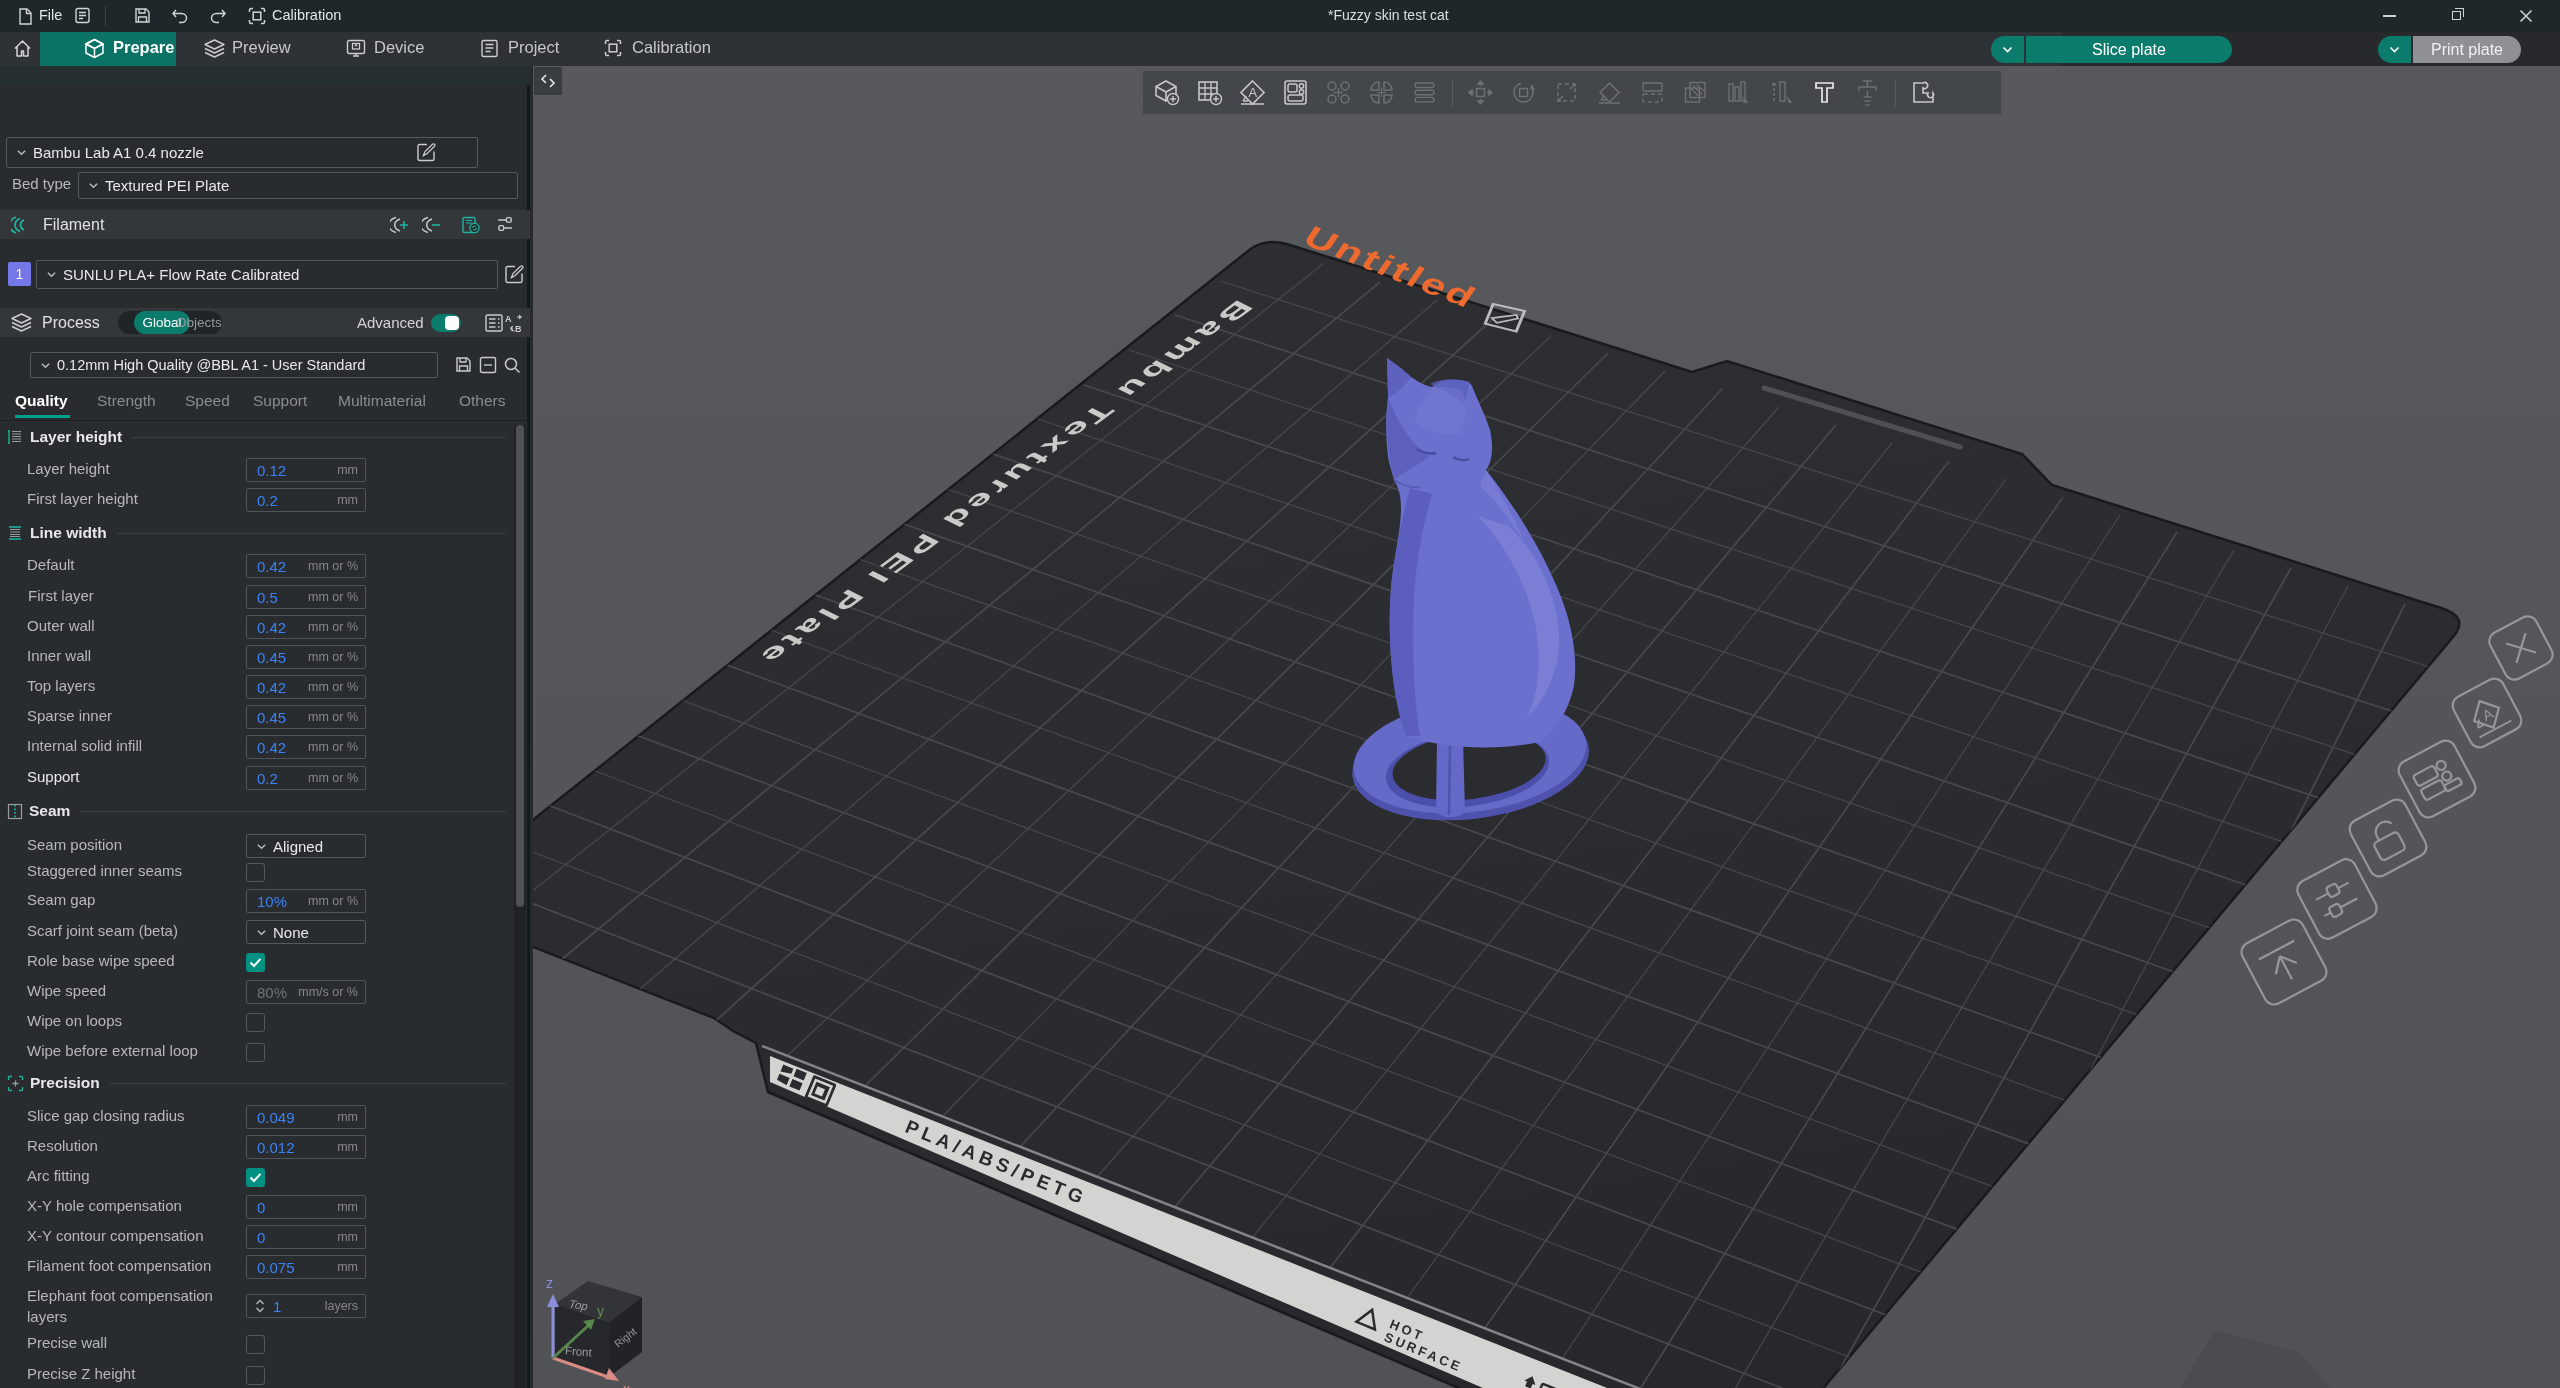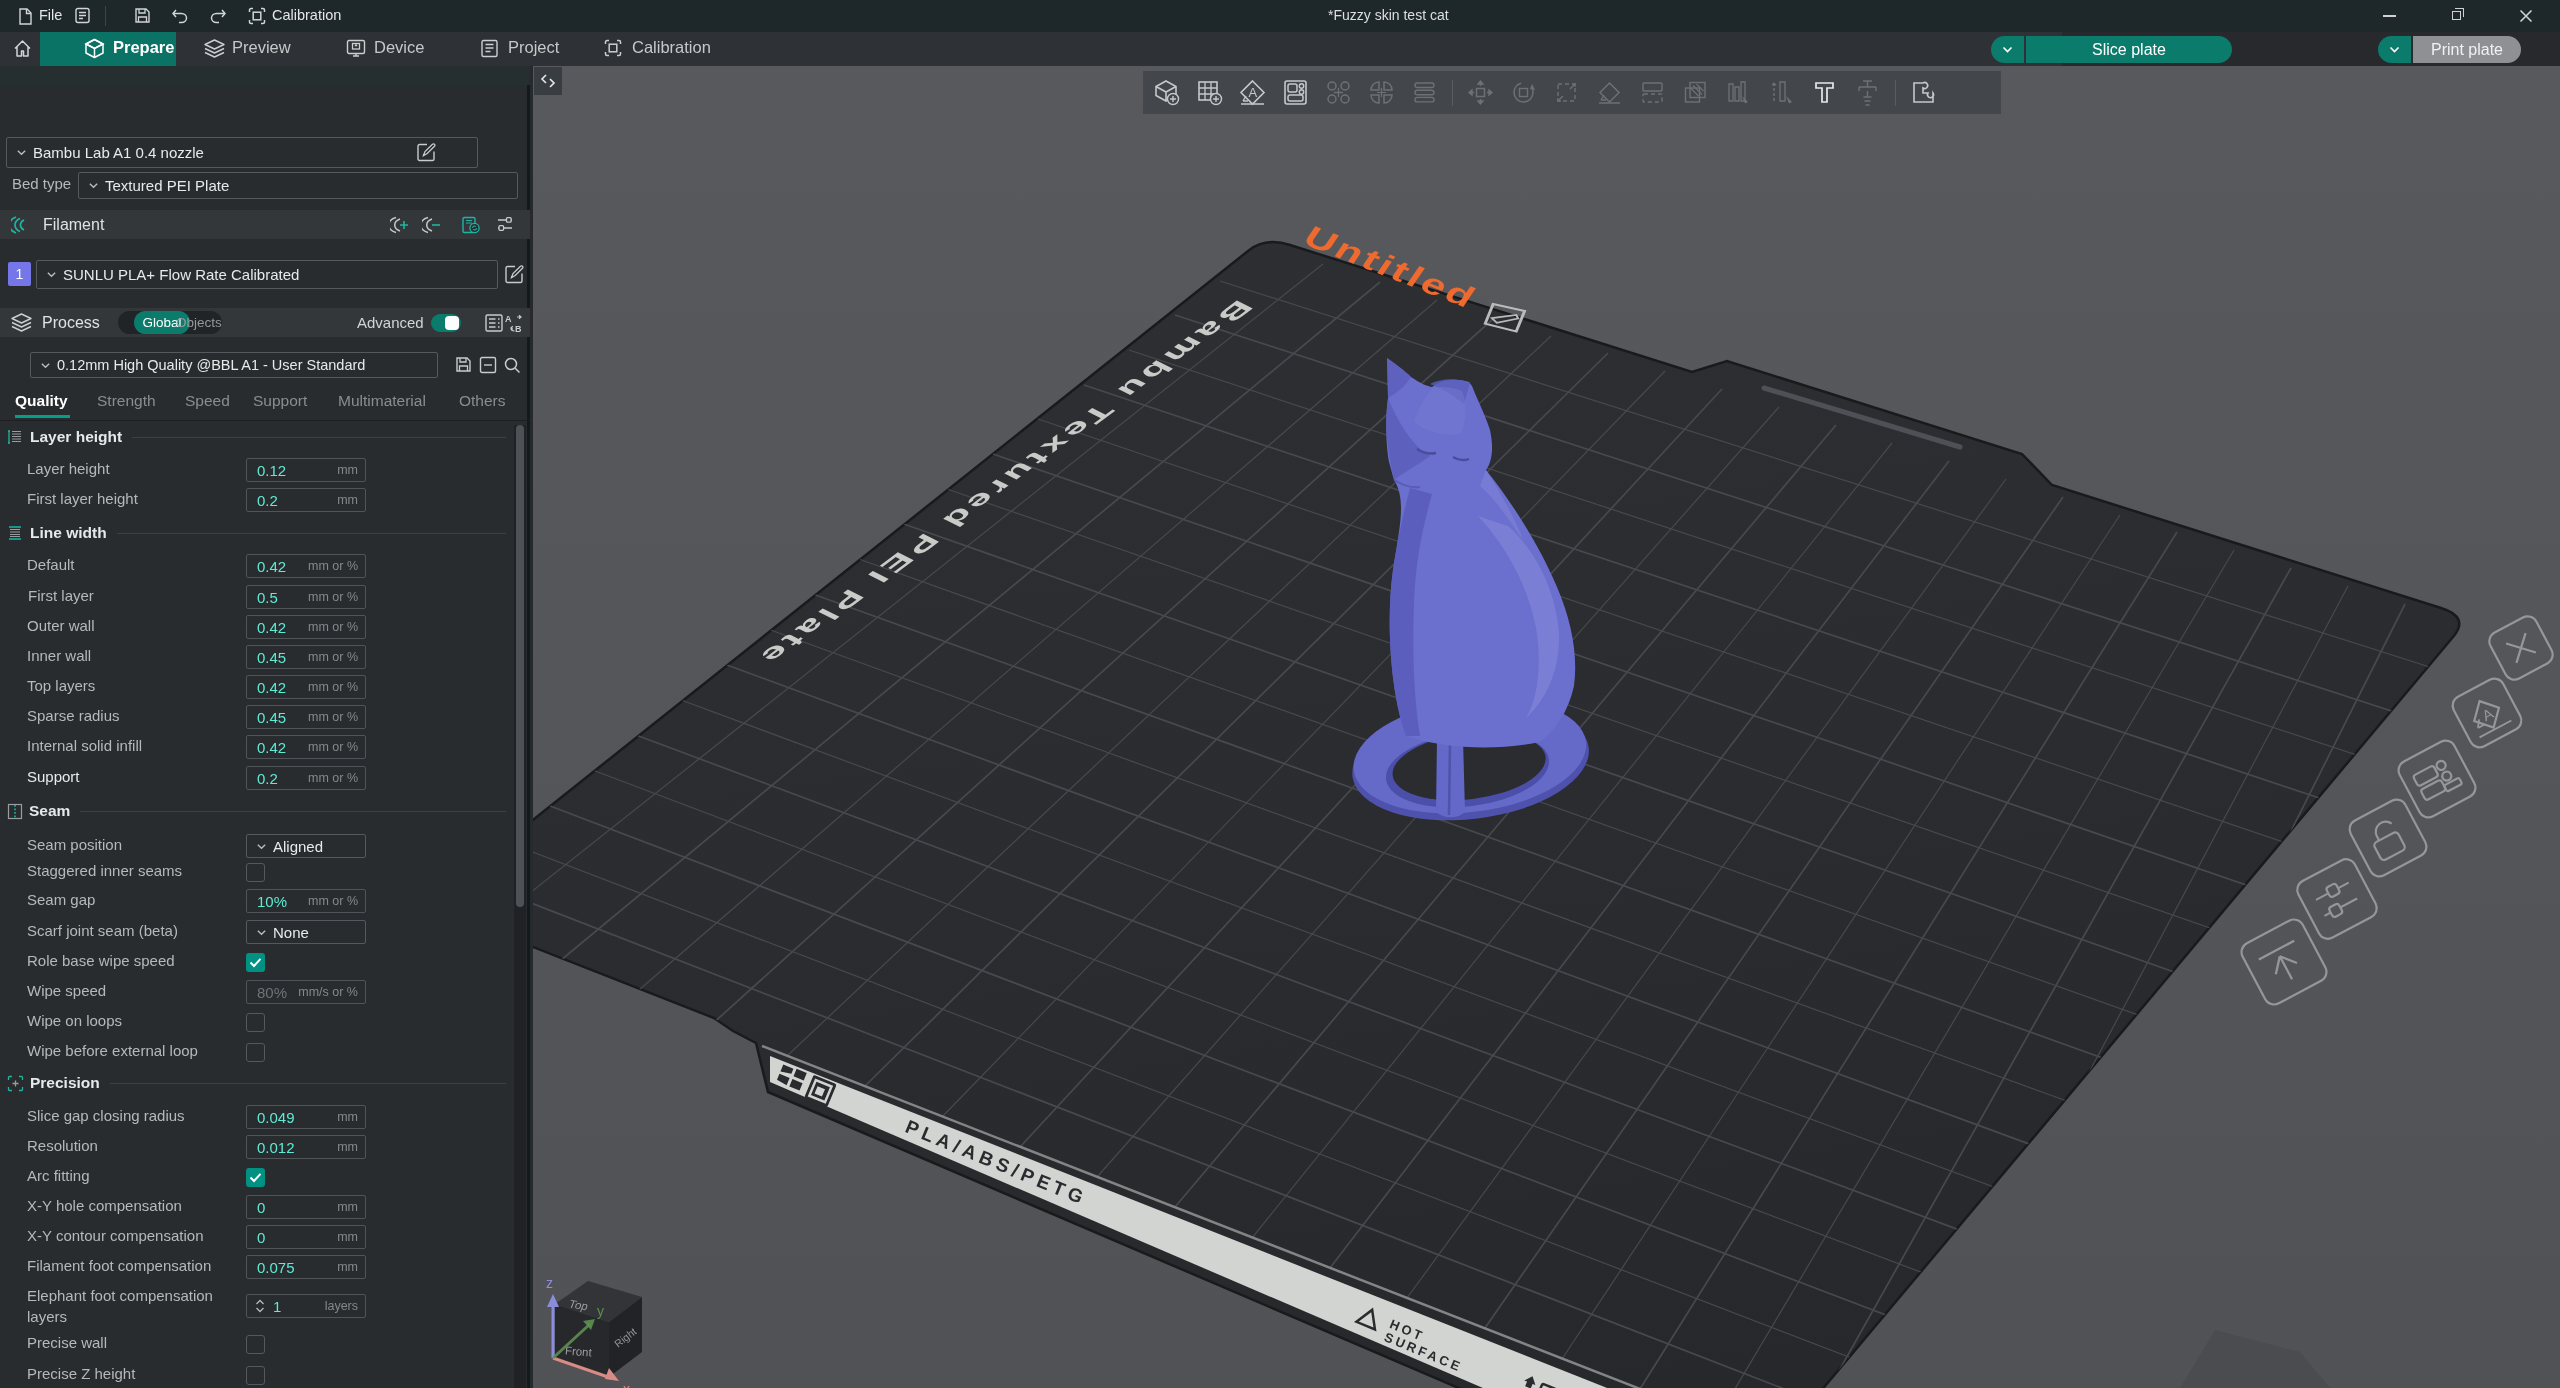--- a/index.html
+++ b/index.html
@@ -6,21 +6,21 @@
 #topbar{left:0;top:0;width:2560px;height:32px;background:#1e282a;}
 #tabbar{left:0;top:32px;width:2062px;height:34px;background:#2e3236;}
 #sidebar{left:0;top:66px;width:530px;height:1322px;background:#292c2f;border-right:3px solid #101b1d;}
 #viewport{left:533px;top:66px;width:2027px;height:1322px;background:linear-gradient(#58595d,#515256);overflow:hidden;}
 .hdr{position:absolute;left:0;width:530px;height:29px;background:#33373a;display:flex;align-items:center;}
 .hdr .ttl{color:#dfe1e3;font-size:16px;margin-left:10px;}
 .combo{position:absolute;border:1px solid #55585c;border-radius:2px;display:flex;align-items:center;color:#e7e9eb;font-size:15px;}
 .chev{margin:0 6px 0 9px;width:11px;height:11px;flex:none;}
 .lbl{position:absolute;color:#b6b8bb;font-size:15px;}
 .vbox{position:absolute;left:246px;width:120px;height:24px;border:1px solid #515458;border-radius:2px;display:flex;align-items:center;}
-.val{color:#5eead4;font-size:15px;margin-left:10px;white-space:nowrap;}
+.val{color:#3b82f6;font-size:15px;margin-left:10px;white-space:nowrap;}
 .valdis{color:#6f7276;font-size:15px;margin-left:10px;}
 .unit{color:#85878b;font-size:12.5px;margin-left:auto;margin-right:7px;white-space:nowrap;}
 .cb{position:absolute;left:246px;width:19px;height:19px;border-radius:3px;}
 .cbon{background:#009182;display:flex;align-items:center;justify-content:center;}
 .cboff{border:1px solid #55585c;}
 .sechdr{position:absolute;left:0;width:530px;display:flex;align-items:center;}
 .sechdr .t{color:#e6e8ea;font-size:15.5px;font-weight:bold;margin-left:6px;}
 .sechdr .rule{flex:1;height:1px;background:#3d4043;margin-left:10px;margin-right:24px;}
 .tbicon{width:43px;height:43px;display:flex;align-items:center;justify-content:center;flex:none;}
 </style></head>
@@ -271,21 +271,21 @@
     <div class="lbl" style="left:27px;top:581px;color:#b6b8bb;">Inner wall</div>
     <div class="vbox" style="top:579px;">
       <span class="val">0.45</span>
       <span class="unit">mm or %</span>
     </div>
     <div class="lbl" style="left:27px;top:611px;color:#b6b8bb;">Top layers</div>
     <div class="vbox" style="top:609px;">
       <span class="val">0.42</span>
       <span class="unit">mm or %</span>
     </div>
-    <div class="lbl" style="left:27px;top:641px;color:#b6b8bb;">Sparse radius</div>
+    <div class="lbl" style="left:27px;top:641px;color:#b6b8bb;">Sparse inner</div>
     <div class="vbox" style="top:639px;">
       <span class="val">0.45</span>
       <span class="unit">mm or %</span>
     </div>
     <div class="lbl" style="left:27px;top:671px;color:#b6b8bb;">Internal solid infill</div>
     <div class="vbox" style="top:669px;">
       <span class="val">0.42</span>
       <span class="unit">mm or %</span>
     </div>
     <div class="lbl" style="left:27px;top:702px;color:#e8eaec;">Support</div>

